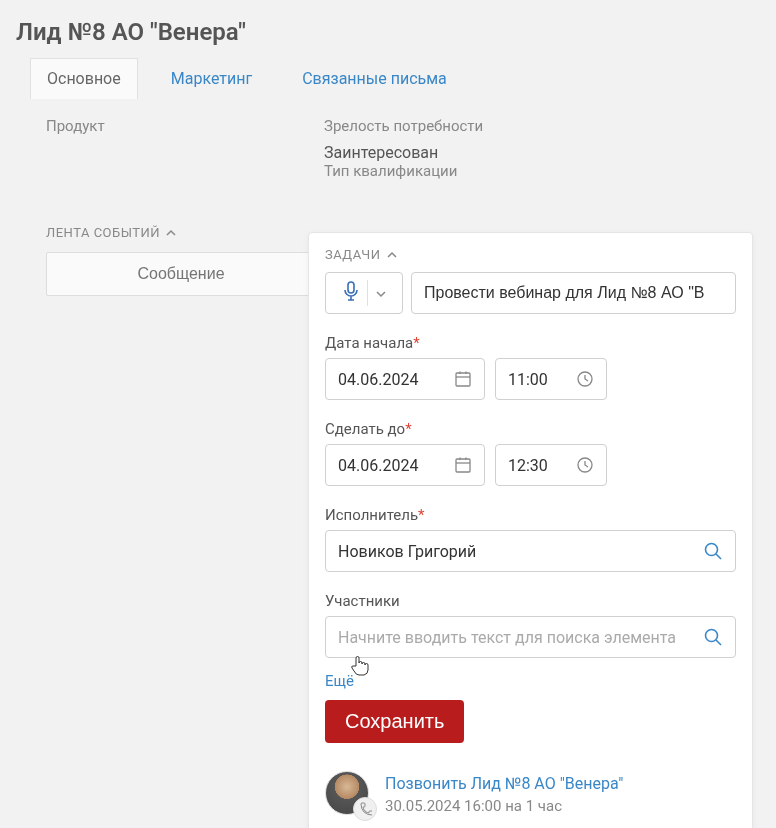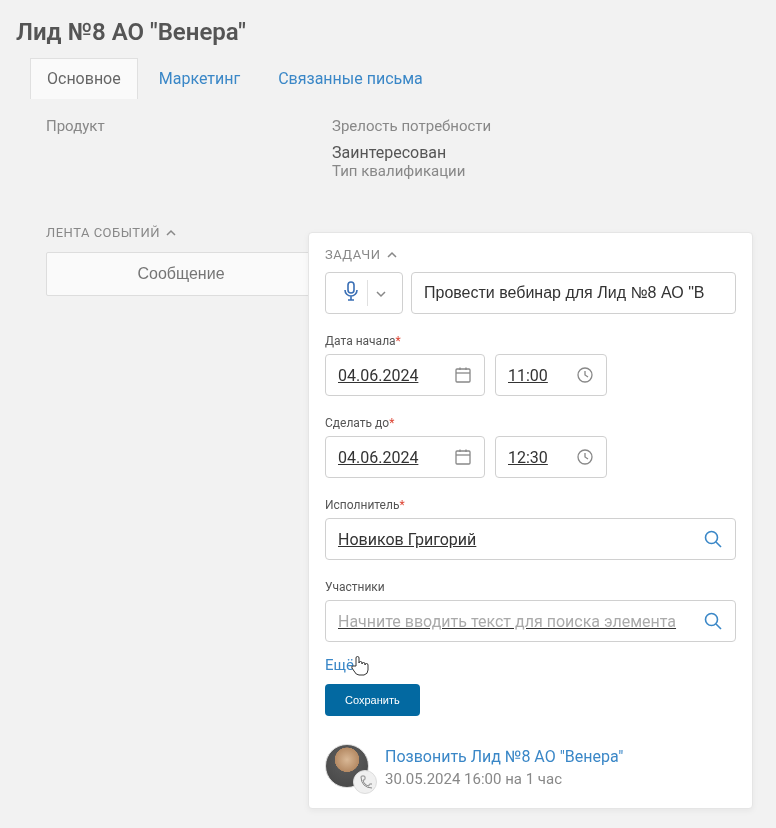--- a/index.html
+++ b/index.html
@@ -16,21 +16,21 @@
       font-size: 15px;
     }
     .page-title {
       font-size: 24px;
       font-weight: 600;
       padding: 18px 16px 12px 16px;
       color: #555;
     }
     .tabs {
       display: flex;
-      gap: 4px;
+      gap: 16px;
       padding: 0 16px;
       border-bottom: none;
       margin-left: 14px;
     }
     .tab {
       padding: 10px 16px;
       color: #3a87c7;
       font-size: 16px;
       cursor: pointer;
       border: 1px solid transparent;
@@ -38,21 +38,21 @@
     .tab.active {
       background: #fafafa;
       border: 1px solid #e0e0e0;
       color: #666;
       border-bottom: none;
     }
     .content {
       padding: 18px 30px 0 46px;
       display: grid;
       grid-template-columns: 270px 1fr;
-      gap: 16px;
+      gap: 8px;
       color: #888;
     }
     .field-label {
       font-size: 15px;
       color: #888;
       margin-bottom: 8px;
     }
     .field-value {
       font-size: 16px;
       color: #555;
@@ -125,66 +125,65 @@
     .title-input {
       flex: 1;
       border: 1px solid #d0d0d0;
       border-radius: 4px;
       height: 42px;
       padding: 0 12px;
       font-size: 16px;
       color: #333;
     }
     .form-label {
-      font-size: 12px;
+      font-size: 15px;
       color: #555;
       margin-bottom: 6px;
       margin-top: 20px;
     }
     .req { color: #d43; }
     .date-row {
       display: flex;
       gap: 10px;
       margin-bottom: 12px;
     }
     .date-input, .time-input, .lookup-input {
       border: 1px solid #d0d0d0;
       border-radius: 4px;
       height: 42px;
       display: flex;
       align-items: center;
       padding: 0 12px;
       font-size: 16px;
       color: #333;
       background: #fff;
-      text-decoration: underline;
     }
     .date-input { width: 160px; justify-content: space-between; }
     .time-input { width: 112px; justify-content: space-between; }
     .lookup-input { width: 100%; justify-content: space-between; }
     .icon-cal, .icon-clock, .icon-search {
       color: #888;
       display: flex; align-items: center;
     }
     .lookup-input .icon-search svg { stroke: #3a87c7; }
     .placeholder { color: #aaa; }
     .more-link {
       color: #3a87c7;
       font-size: 15px;
       margin: 14px 0 10px 0;
       display: inline-block;
       cursor: pointer;
     }
     .save-btn {
-      background: #0369a1;
+      background: #b91c1c;
       color: #fff;
       border: none;
       border-radius: 4px;
       padding: 10px 20px;
-      font-size: 11px;
+      font-size: 20px;
       cursor: pointer;
     }
     .task-item {
       display: flex;
       align-items: center;
       gap: 14px;
       margin-top: 20px;
       padding-top: 8px;
     }
     .avatar-wrap {

